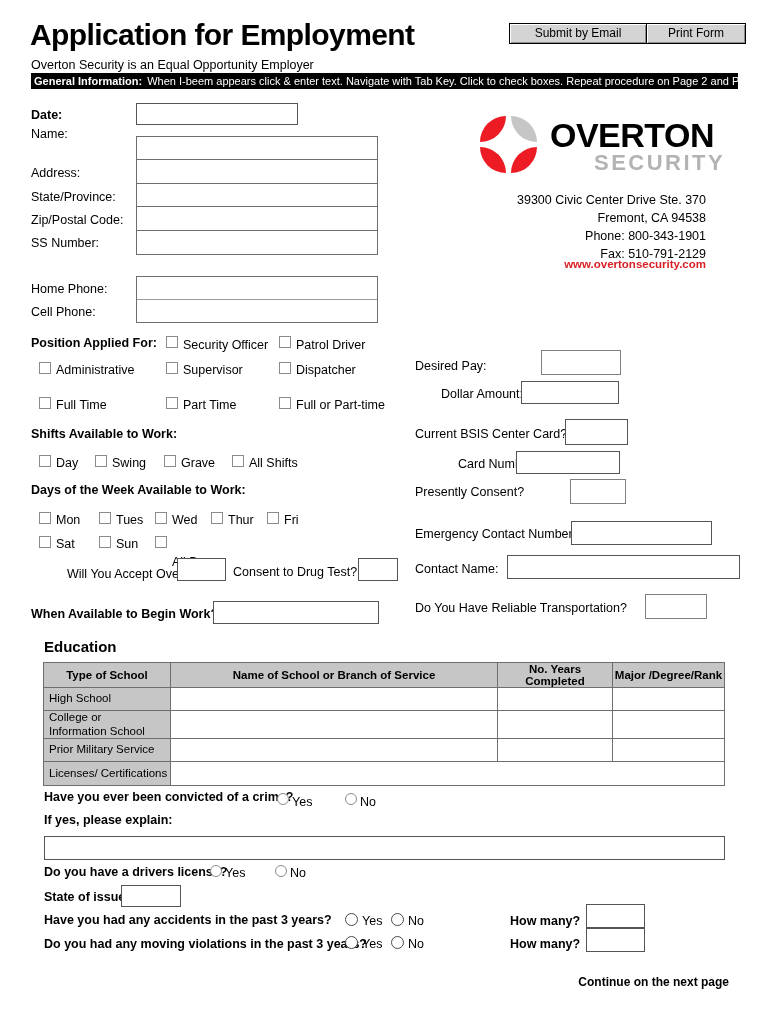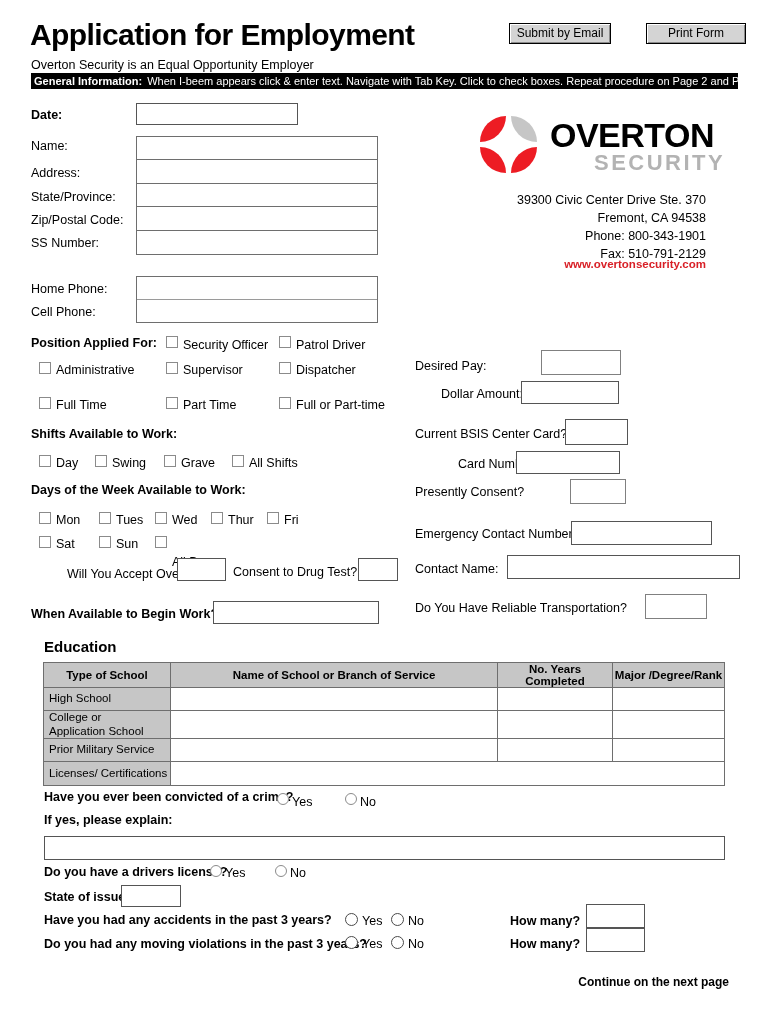--- a/index.html
+++ b/index.html
@@ -48,21 +48,21 @@
     border: 1px solid #000000;
     box-shadow: inset 1px 1px 0 #ffffff, inset -1px -1px 0 #8a8a8a;
     font-family: "Liberation Sans", sans-serif;
     font-size: 12px;
     color: #000000;
     text-align: center;
     line-height: 19px;
     padding: 0;
     cursor: pointer;
   }
-  #btn-submit-email { left: 509px; width: 102px; }
+  #btn-submit-email { left: 509px; width: 138px; }
   #btn-print-form   { left: 646px; width: 100px; }
 
   #gen-info-bar {
     position: absolute;
     left: 31px; top: 73px;
     width: 707px; height: 16px;
     background: #000000;
     color: #ffffff;
     font-size: 11px;
     line-height: 16px;
@@ -277,21 +277,21 @@
 
   <div class="addr-line" style="top:194px;">39300 Civic Center Drive  Ste. 370</div>
   <div class="addr-line" style="top:212px;">Fremont, CA 94538</div>
   <div class="addr-line" style="top:230px;">Phone: 800-343-1901</div>
   <div class="addr-line" style="top:248px;">Fax: 510-791-2129</div>
   <div class="addr-line url" style="top:259px;">www.overtonsecurity.com</div>
 
   <div class="lbl b" style="left:31px; top:109px;">Date:</div>
   <div class="box dark" style="left:136px; top:103px; width:162px; height:22px;"></div>
 
-  <div class="lbl" style="left:31px; top:140px;">Name:</div>
+  <div class="lbl" style="left:31px; top:128px;">Name:</div>
   <div class="lbl" style="left:31px; top:167px;">Address:</div>
   <div class="lbl" style="left:31px; top:191px;">State/Province:</div>
   <div class="lbl" style="left:31px; top:214px;">Zip/Postal Code:</div>
   <div class="lbl" style="left:31px; top:237px;">SS Number:</div>
 
   <div id="addr-stack">
     <div class="arow"></div>
     <div class="arow"></div>
     <div class="arow"></div>
     <div class="arow"></div>
@@ -423,21 +423,21 @@
       </tr>
     </thead>
     <tbody>
       <tr class="edu-r1">
         <td class="rowlabel">High School</td>
         <td class="fill"></td>
         <td class="fill"></td>
         <td class="fill"></td>
       </tr>
       <tr class="edu-r2">
-        <td class="rowlabel"><span>College or</span><br><span>Application School</span></td>
+        <td class="rowlabel"><span>College or</span><br><span>Information School</span></td>
         <td class="fill"></td>
         <td class="fill"></td>
         <td class="fill"></td>
       </tr>
       <tr class="edu-r3">
         <td class="rowlabel">Prior Military Service</td>
         <td class="fill"></td>
         <td class="fill"></td>
         <td class="fill"></td>
       </tr>

